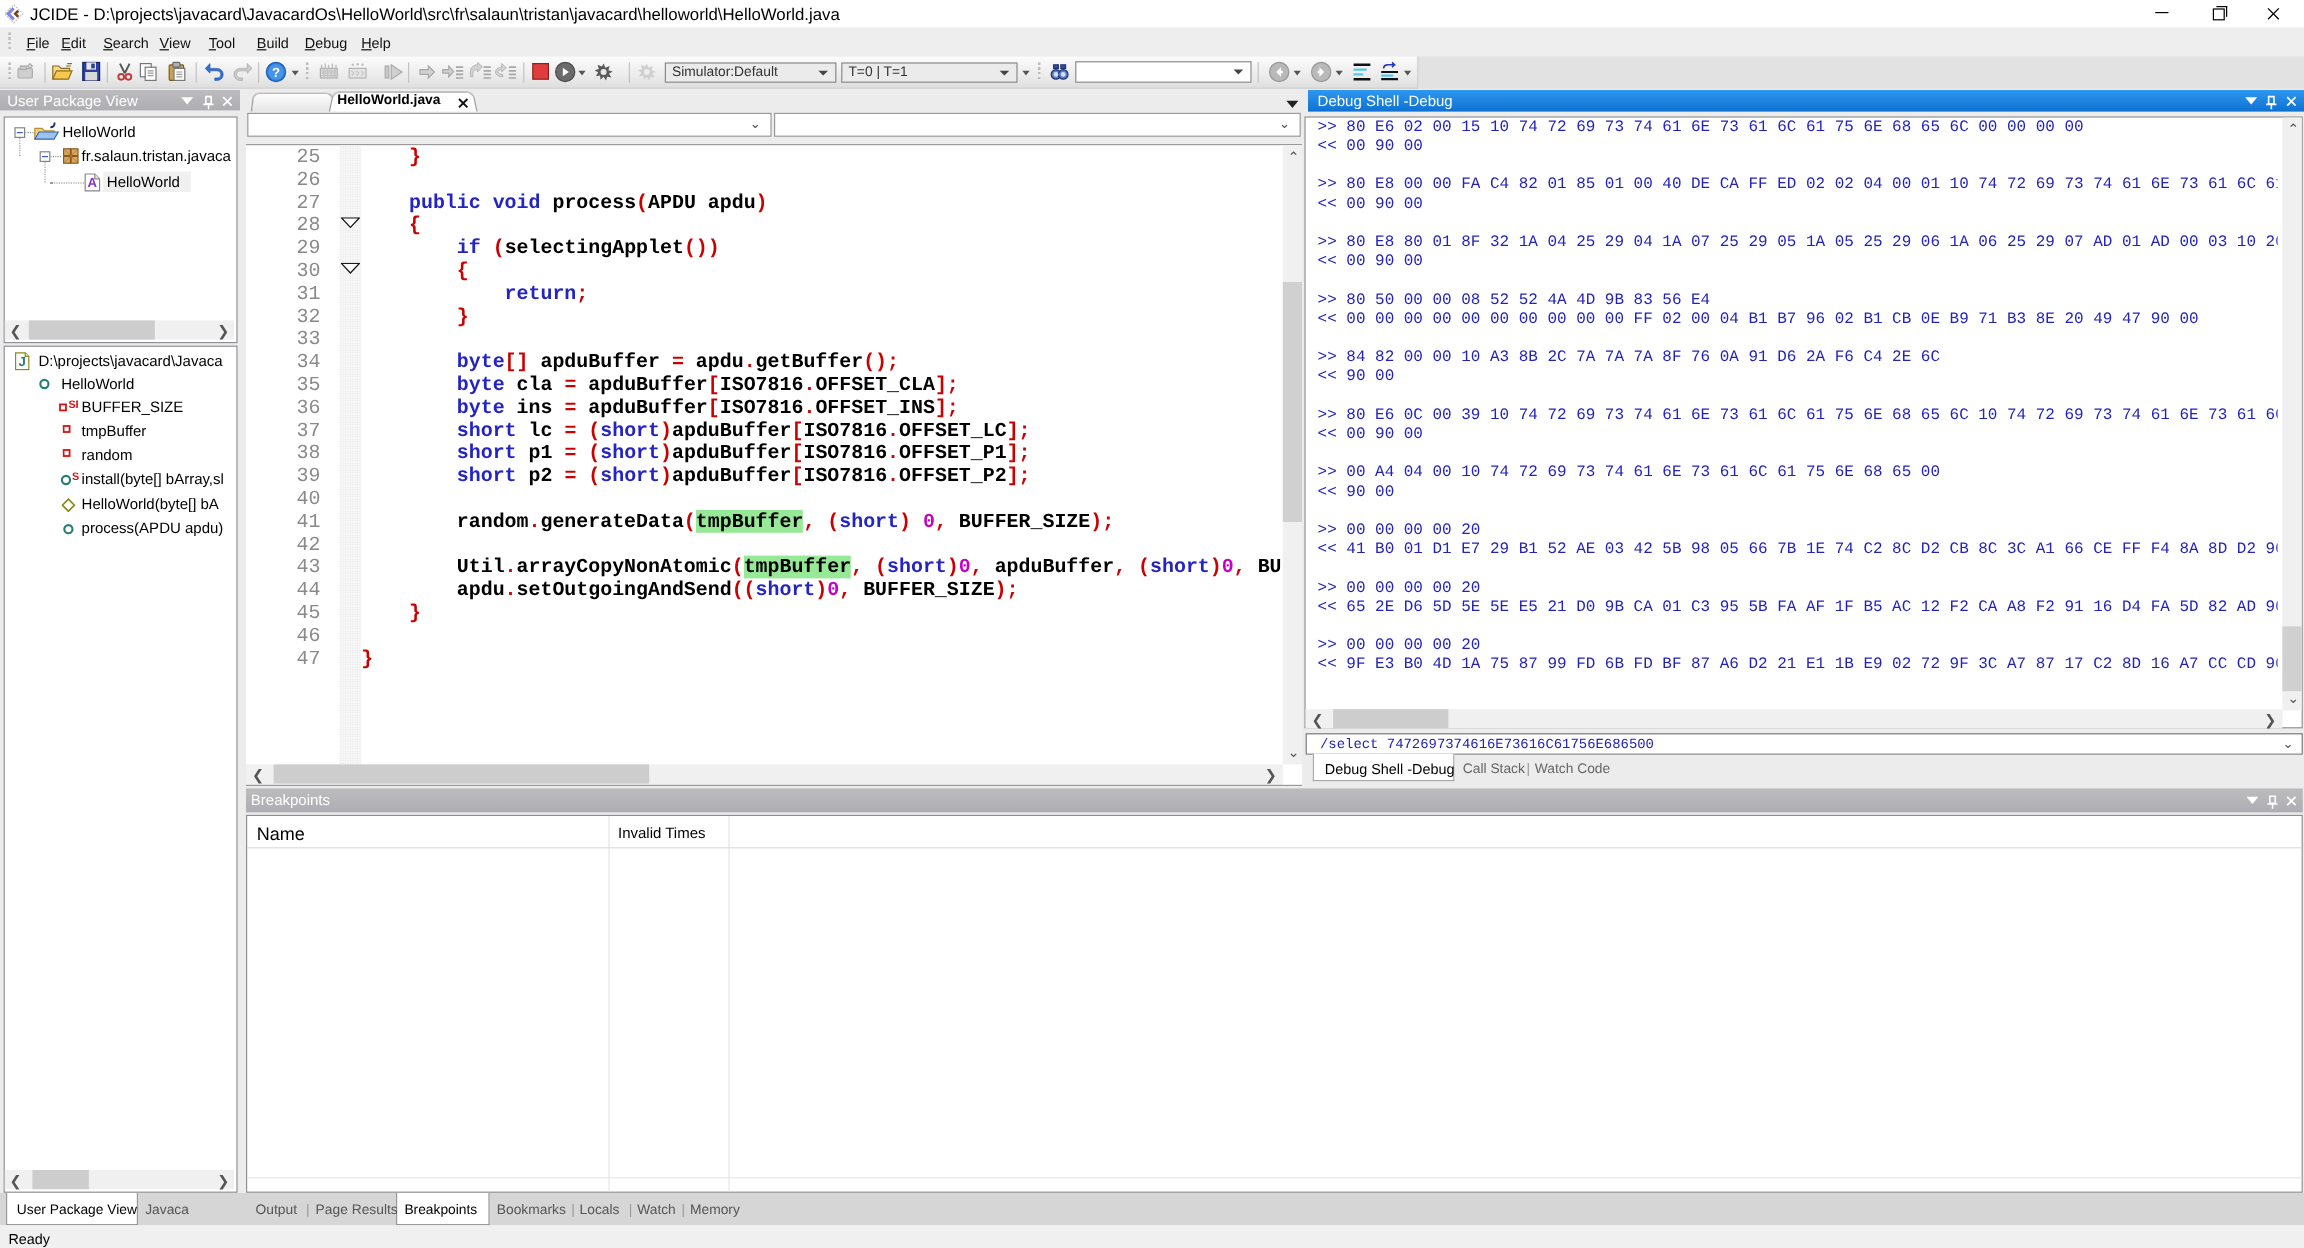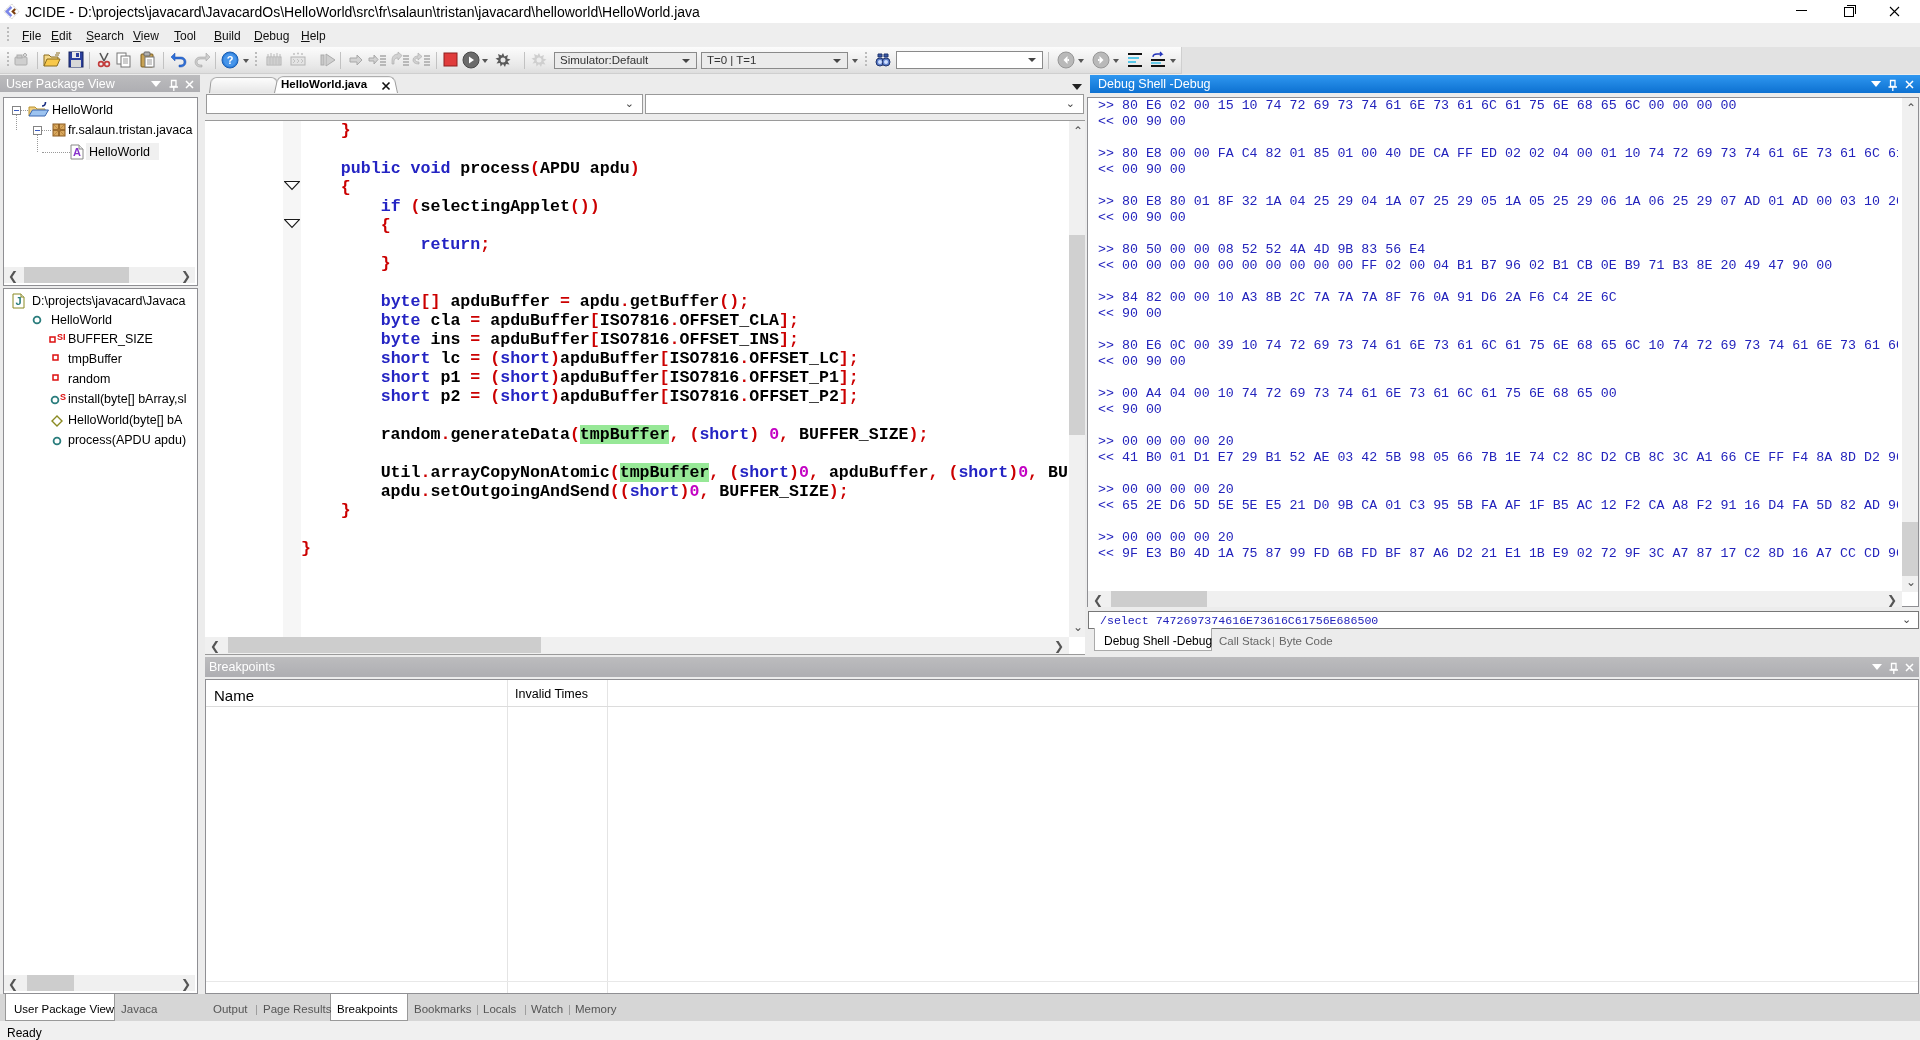--- a/index.html
+++ b/index.html
@@ -306,20 +306,43 @@
 <div class="abs" style="left:205px;top:97px;width:880px;height:24px;background:#ececec;"></div>
 <div class="abs" style="left:206px;top:94px;width:437px;height:20px;background:#fff;border:1px solid #999;box-sizing:border-box;">
   <div class="abs" style="right:8px;top:2px;color:#444;font-size:11px;">⌄</div>
 </div>
 <div class="abs" style="left:645px;top:94px;width:439px;height:20px;background:#fff;border:1px solid #999;box-sizing:border-box;">
   <div class="abs" style="right:8px;top:2px;color:#444;font-size:11px;">⌄</div>
 </div>
 
 <div class="abs" style="left:205px;top:120px;width:880px;height:535px;background:#fff;border-top:1px solid #9a9a9a;box-sizing:border-box;"></div>
 <div class="abs" style="left:283px;top:121px;width:18px;height:516px;background:#f6f6f6;background-image:radial-gradient(#e2e2e2 30%,transparent 31%);background-size:2px 2px;"></div>
+<div id="lnums" class="abs mono" style="left:205px;top:121px;width:62px;height:516px;font-size:16.6px;line-height:19px;color:#8a8a8a;text-align:right;white-space:pre;"><pre>25
+26
+27
+28
+29
+30
+31
+32
+33
+34
+35
+36
+37
+38
+39
+40
+41
+42
+43
+44
+45
+46
+47</pre></div>
 <div id="code" class="abs mono" style="left:301px;top:121px;width:766px;height:516px;overflow:hidden;font-size:16.6px;line-height:19px;font-weight:bold;color:#000;white-space:pre;"><pre>    <span class="pn">}</span>
 
     <span class="kw">public</span> <span class="kw">void</span> process<span class="pn">(</span>APDU apdu<span class="pn">)</span>
     <span class="pn">{</span>
         <span class="kw">if</span> <span class="pn">(</span>selectingApplet<span class="pn">())</span>
         <span class="pn">{</span>
             <span class="kw">return</span><span class="pn">;</span>
         <span class="pn">}</span>
 
         <span class="kw">byte</span><span class="pn">[]</span> apduBuffer <span class="pn">=</span> apdu<span class="pn">.</span>getBuffer<span class="pn">();</span>
@@ -414,21 +437,21 @@
 
 <div class="abs" style="left:1088px;top:611px;width:831px;height:18px;background:#fff;border:1px solid #777;box-sizing:border-box;"></div>
 <div class="abs mono" style="left:1100px;top:614px;font-size:11.6px;color:#2323bc;">/select 7472697374616E73616C61756E686500</div>
 <div class="abs" style="left:1902px;top:613px;color:#444;font-size:11px;">⌄</div>
 
 <div class="abs" style="left:1087px;top:629px;width:833px;height:25px;background:#ececec;"></div>
 <div class="abs" style="left:1094px;top:628px;width:118px;height:23px;background:#fff;border:1px solid #aaa;border-top:none;box-sizing:border-box;"></div>
 <div class="abs" style="left:1104px;top:634px;font-size:12px;color:#000;">Debug Shell -Debug</div>
 <div class="abs" style="left:1219px;top:635px;font-size:11.5px;color:#666;white-space:nowrap;text-align:center;">Call Stack</div>
 <div class="abs" style="left:1272px;top:635px;font-size:11.5px;color:#999;">|</div>
-<div class="abs" style="left:1279px;top:635px;font-size:11.5px;color:#666;white-space:nowrap;">Byte Code</div>
+<div class="abs" style="left:1279px;top:635px;font-size:11.5px;color:#666;white-space:nowrap;">Watch Code</div>
 
 <div class="abs" style="left:205px;top:655px;width:1715px;height:345px;background:#ececec;"></div>
 <div class="abs" style="left:205px;top:657px;width:1714px;height:20px;background:linear-gradient(#bcbcbe,#aeaeb2);"></div>
 <div class="abs ptitle" style="left:209px;top:660px;">Breakpoints</div>
 <div class="abs" style="left:1872px;top:664px;width:0;height:0;border-left:5px solid transparent;border-right:5px solid transparent;border-top:6px solid #fff;"></div>
 <svg class="abs" style="left:1888px;top:662px" width="11" height="13">
       <path d="M3.5 1.5h4.5v6H3.5z" fill="none" stroke="#fff" stroke-width="1.3"></path>
       <path d="M1.5 8h8.5M5.8 8v4" stroke="#fff" stroke-width="1.3" fill="none"></path>
     </svg>
 <svg class="abs" style="left:1905px;top:663px" width="9" height="9">

